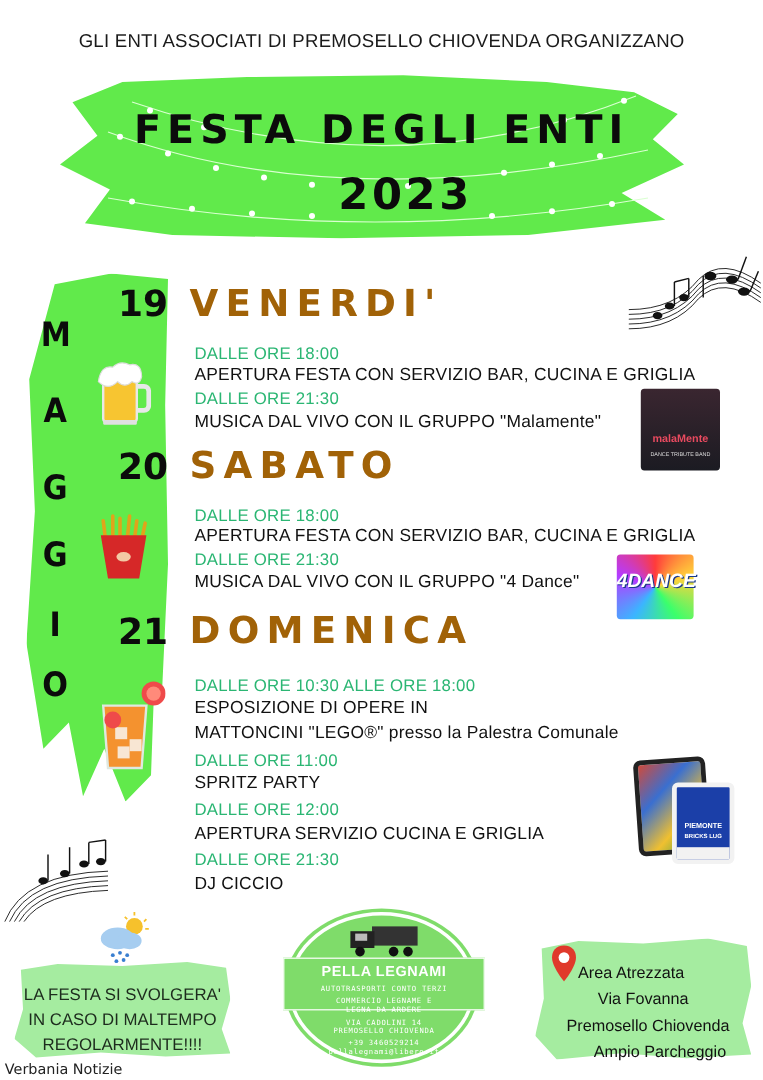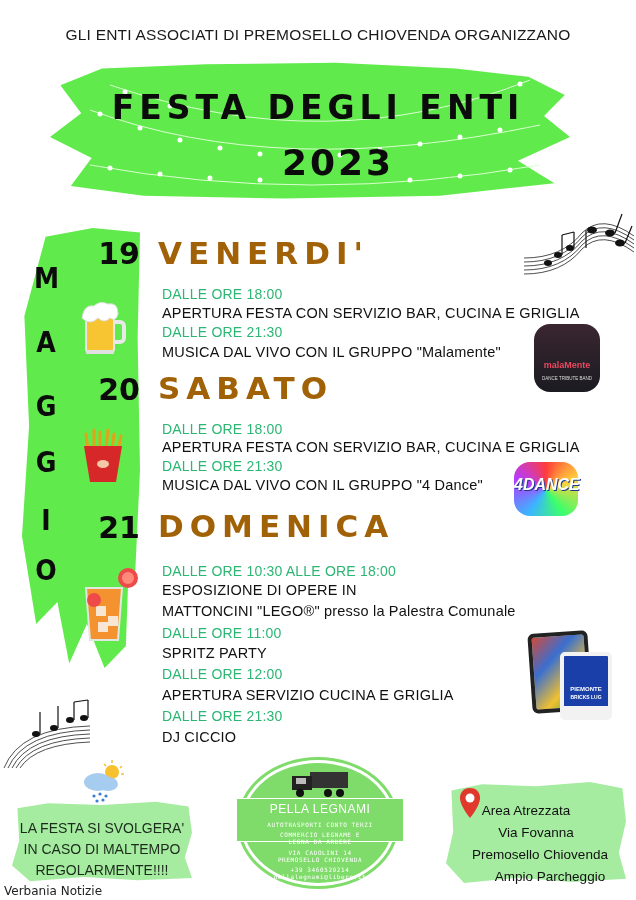--- a/index.html
+++ b/index.html
@@ -49,24 +49,24 @@
     }
     .box-text { text-align: center; font-size: 14px; line-height: 21px; color: #1d2b1d; }
     .oval {
       left: 240px; top: 760px; width: 156px; height: 126px; border-radius: 50%;
       background: #7fdc6a; border: 3px solid #ffffff; box-shadow: 0 0 0 3px #7fdc6a;
     }
     .logo-band {
       left: 236px; top: 798px; width: 168px; height: 44px; background: #7fdc6a;
       border: 1.5px solid #ffffff;
     }
-    .logo-title { left: 236px; top: 802px; width: 168px; text-align: center; color: #fff; font-weight: normal; font-size: 12px; letter-spacing: 0.5px; }
+    .logo-title { left: 236px; top: 802px; width: 168px; text-align: center; color: #fff; font-weight: bold; font-size: 12px; letter-spacing: 0.5px; }
     .logo-small { width: 168px; left: 236px; text-align: center; color: #ffffff; font-size: 6px; letter-spacing: 0.6px; font-family: "DejaVu Sans Mono", monospace; line-height: 7px; }
     .watermark { left: 4px; top: 884px; font-size: 12px; color: #222; font-family: "DejaVu Sans", sans-serif; }
-    .img-box { border-radius: 16px; }
+    .img-box { border-radius: 3px; }
   </style>
 </head>
 <body>
 
 <div class="abs topline">GLI ENTI ASSOCIATI DI PREMOSELLO CHIOVENDA ORGANIZZANO</div>
 
 <div class="abs splash-top"></div>
 <svg class="abs lights" viewBox="0 0 470 120">
   <path d="M10 40 Q 200 110 460 55" stroke="#d9ffd0" stroke-width="1" fill="none"></path>
   <path d="M10 95 Q 230 135 460 95" stroke="#d9ffd0" stroke-width="1" fill="none"></path>

